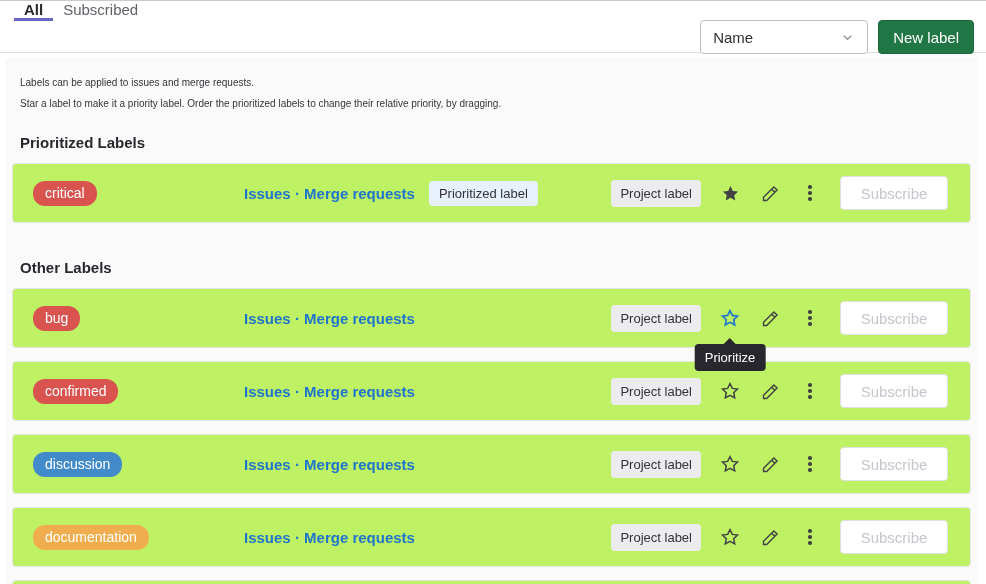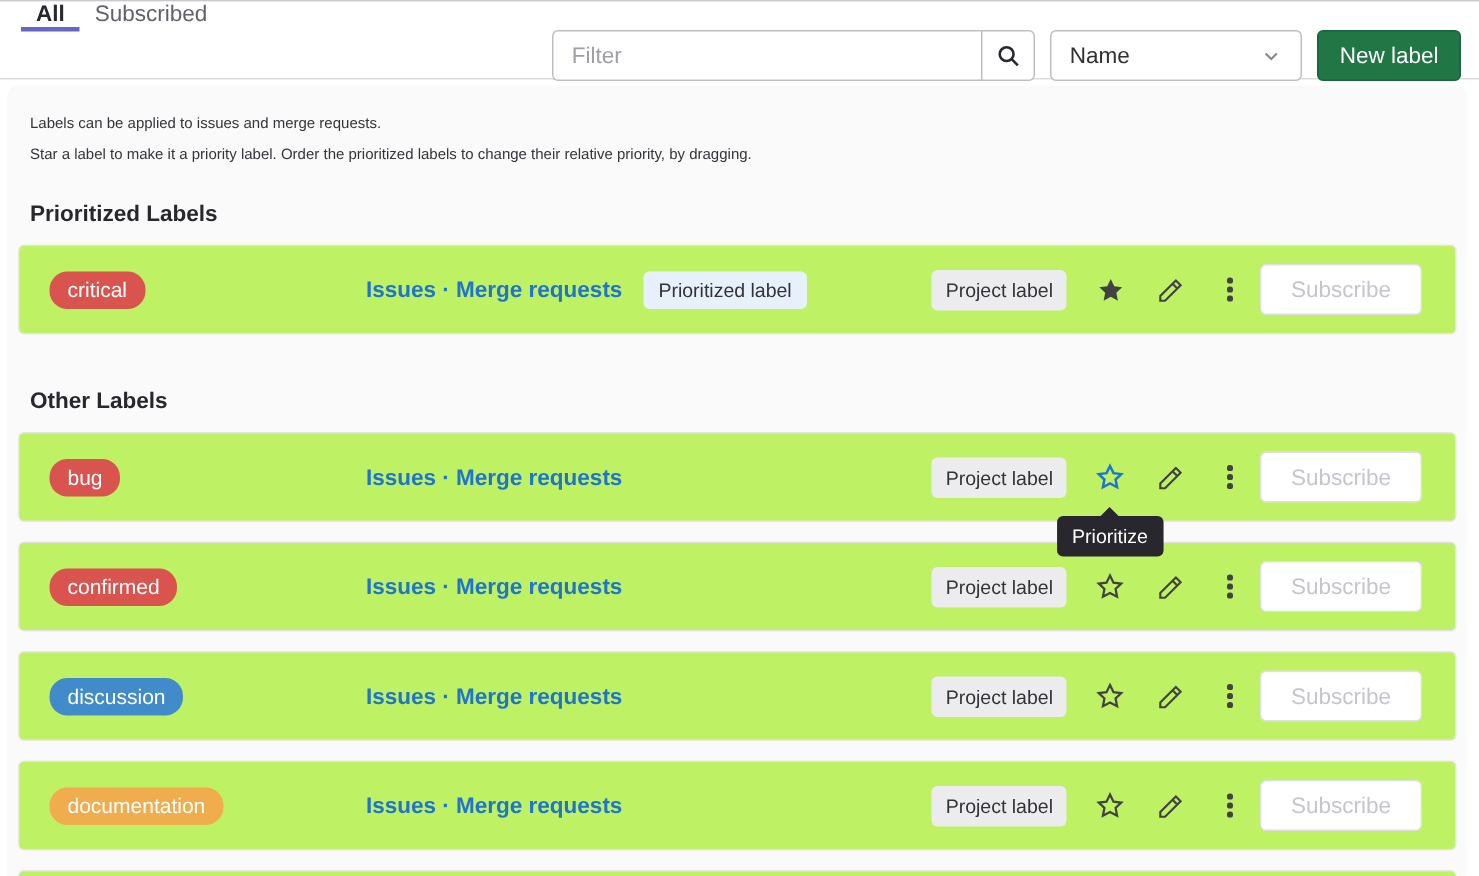--- a/index.html
+++ b/index.html
@@ -114,20 +114,21 @@
   }
   .icon-btn {
     width: 40px; height: 40px;
     display: flex; align-items: center; justify-content: center;
     background: transparent; border: none; cursor: pointer;
     position: relative;
   }
   .kebab { display: flex; flex-direction: column; gap: 2.5px; }
   .kebab i { width: 3.5px; height: 3.5px; border-radius: 50%; background: #424242; }
   .subscribe-btn {
+    margin-left: 10px;
     width: 108px; height: 34px;
     background: #fff; border: 1px solid #e0e0e0; border-radius: 4px;
     color: #c6c5cd; font-size: 15px; font-family: "Liberation Sans", sans-serif;
     cursor: pointer;
   }
   
   .tooltip {
     position: absolute;
     top: calc(100% + 6px); left: 50%;
     transform: translateX(-50%);
@@ -147,31 +148,20 @@
 </style>
 </head>
 <body>
 
 <div class="header">
   <div class="tabs">
     <div class="tab active">All</div>
     <div class="tab">Subscribed</div>
   </div>
   <div class="controls">
-    <div class="filter-group">
-      <input class="filter-input" type="text" placeholder="Filter" style="">
-      <button class="search-btn">
-        <span>
-          <svg width="17" height="17" viewBox="0 0 24 24" fill="none" stroke="#28272d" stroke-width="2.4">
-            <circle cx="10" cy="10" r="6.5"></circle>
-              <line x1="15" y1="15" x2="20.5" y2="20.5"></line>
-          </svg>
-        </span>
-      </button>
-    </div>
     <div class="sort-dropdown">
       <span>Name</span>
       <span class="chev">
         <svg width="15" height="15" viewBox="0 0 24 24" fill="none" stroke="#89888d" stroke-width="2.2">
           <polyline points="6 9 12 15 18 9"></polyline>
         </svg>
       </span>
     </div>
     <button class="new-label-btn">New label</button>
   </div>

